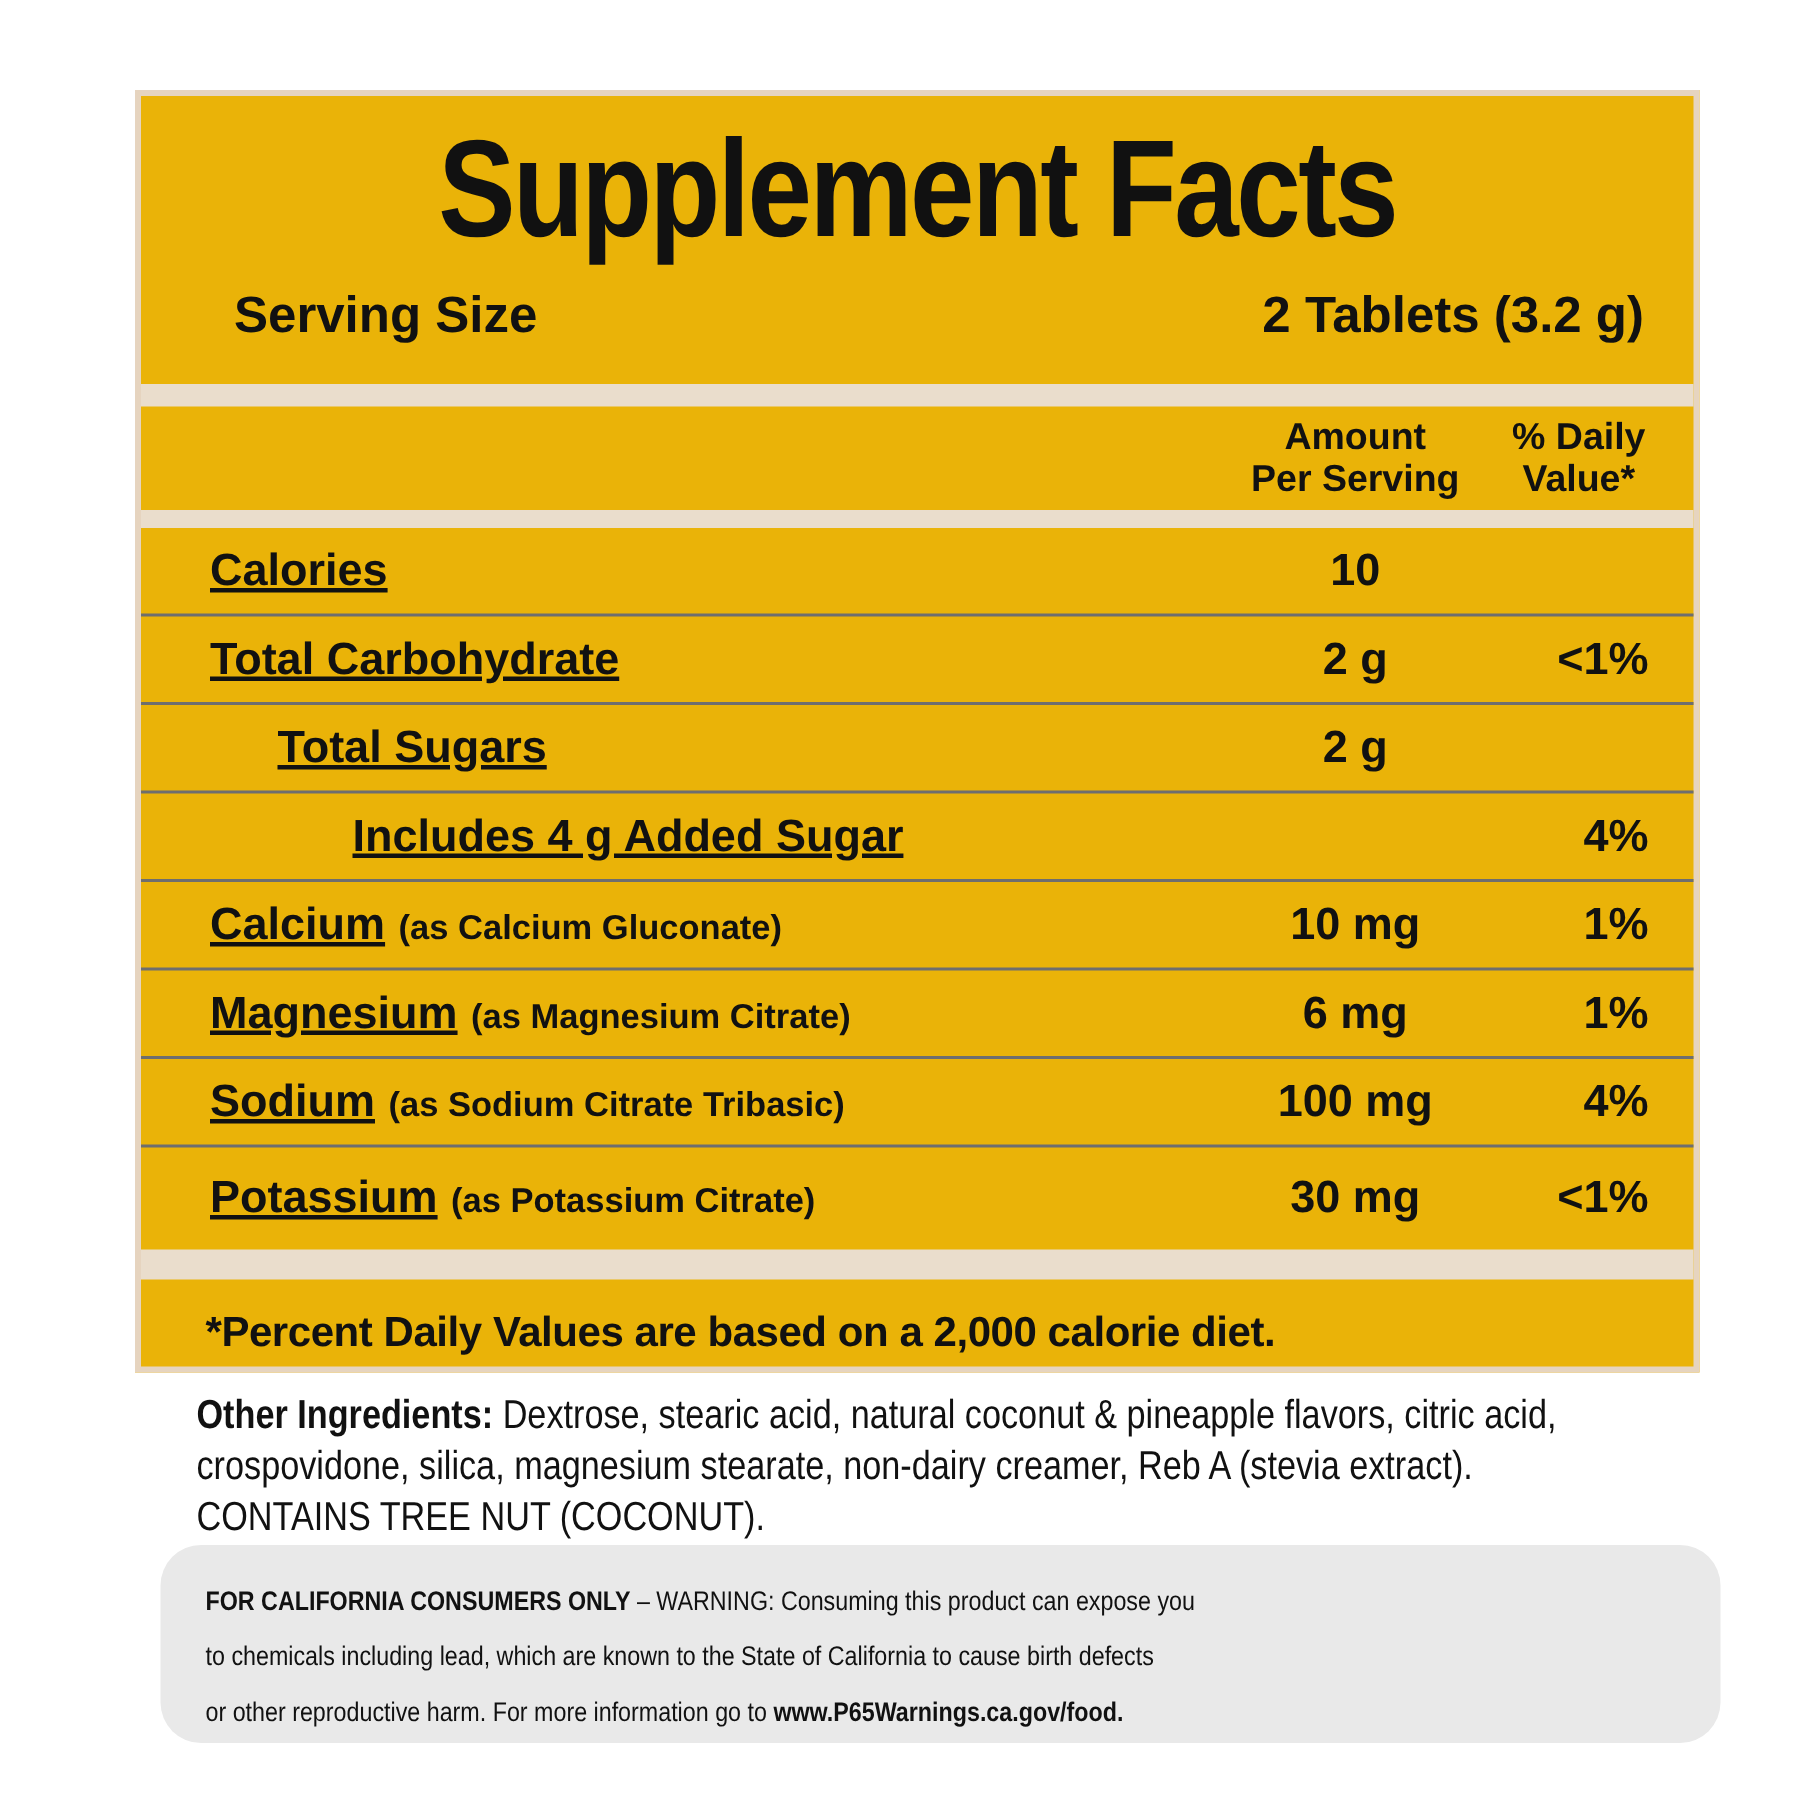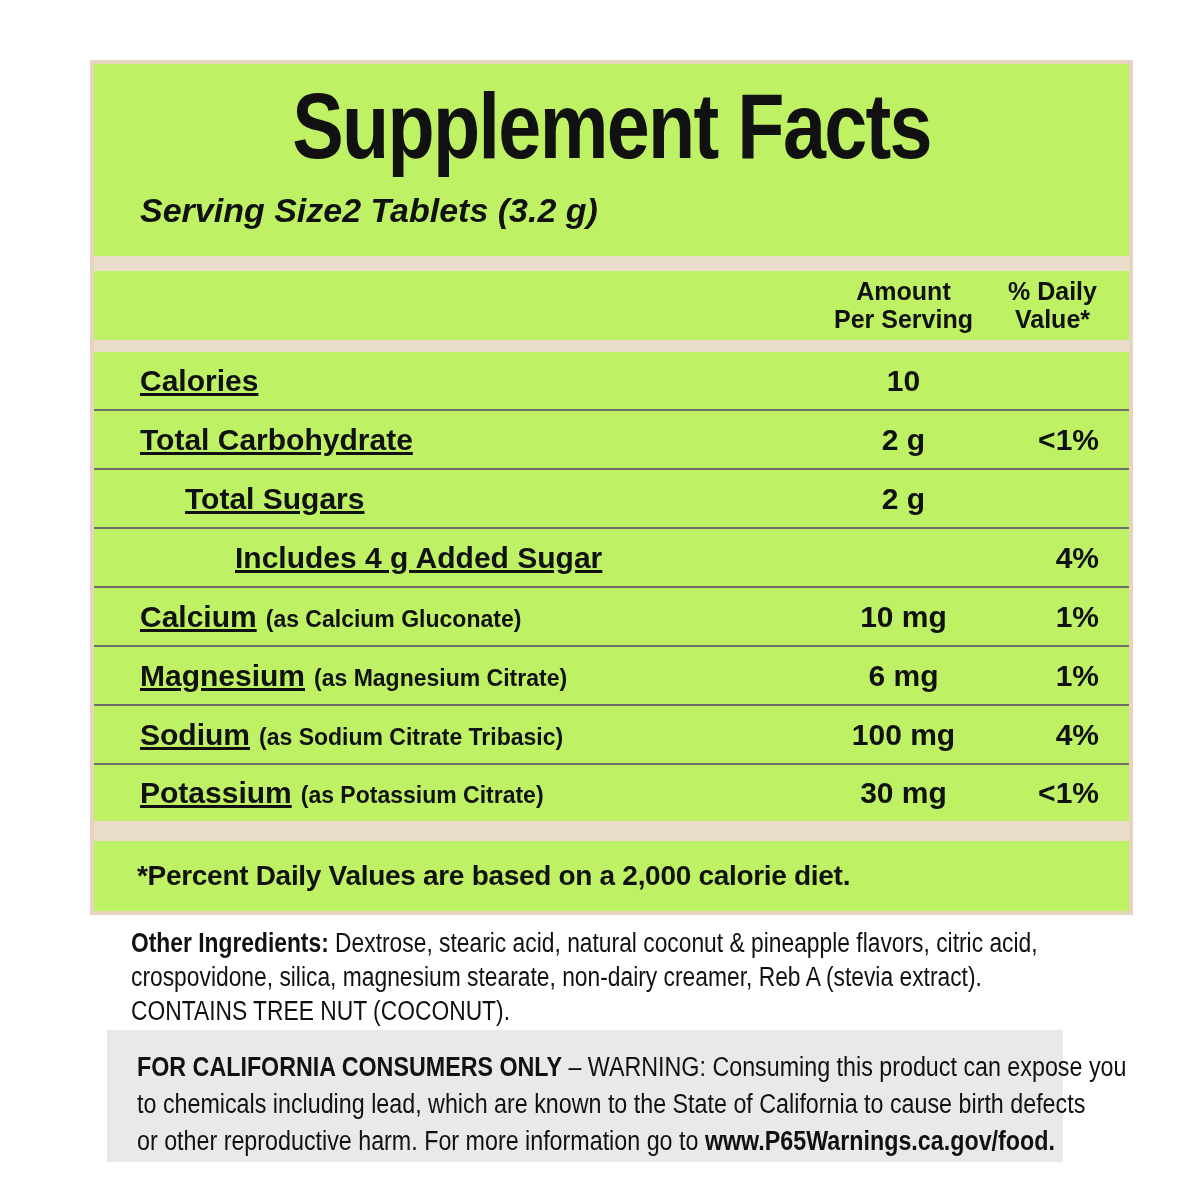--- a/index.html
+++ b/index.html
@@ -10,42 +10,42 @@
     color: #111111;
     overflow: hidden;
   }
 
   
   .facts-box {
     position: absolute;
     left: 90px; top: 60px;
     width: 1043px; height: 855px;
     border: 4px solid #e6d4bf;
-    background: #bef264;
+    background: #eab308;
   }
   .title {
     margin-top: 10px;
     height: 104px;
     line-height: 104px;
     text-align: center;
     font-size: 92px;
     font-weight: 700;
     letter-spacing: -2px;
     transform: scaleX(0.84);
     white-space: nowrap;
   }
   .serving-row {
     margin-top: 6px;
     height: 52px;
     display: flex;
     align-items: center;
-    padding: 0 33px 0 46px;
+    justify-content: space-between;
+    padding: 0 33px 0 62px;
     font-size: 34px;
     font-weight: 700;
-    font-style: italic;
   }
   .band { height: 15px; background: #eaddcc; margin-top: 20px; }
   .band2 { height: 12px; background: #eaddcc; margin-top: 0; }
   .band3 { height: 20px; background: #eaddcc; margin-top: 0; }
 
   .colhead-row {
     height: 69px;
     display: flex;
     align-items: flex-end;
     padding-bottom: 7px;
@@ -60,21 +60,21 @@
   }
   .colhead.amt-h { width: 185px; }
   .colhead.dv-h  { width: 133px; padding-right: 20px; }
 
   .nrow {
     height: 59px;
     display: flex;
     align-items: center;
     border-bottom: 2px solid #6e6e6e;
   }
-  .nrow.last { border-bottom: none; height: 56px; border-radius: 24px; }
+  .nrow.last { border-bottom: none; height: 68px; border-radius: 24px; }
   .nrow .name-cell {
     flex: 1;
     padding-left: 46px;
     display: flex;
     align-items: baseline;
     white-space: nowrap;
   }
   .nrow.ind1 .name-cell { padding-left: 91px; }
   .nrow.ind2 .name-cell { padding-left: 141px; }
   .nname { font-size: 30px; font-weight: 700; text-decoration: underline; }
@@ -114,25 +114,26 @@
     transform: scaleX(0.845);
     transform-origin: left top;
     white-space: nowrap;
   }
   .ingredients b { font-weight: 700; }
 
   
   .warning-box {
     position: absolute;
     left: 107px; top: 1030px;
-    width: 956px; height: 132px;
+    width: 1040px; height: 132px;
     background: #e9e9e9;
     padding: 19px 0 0 30px;
-    font-size: 27px;
+    font-size: 18px;
     line-height: 37px;
+    border-radius: 27px;
   }
   .warning-inner {
     transform: scaleX(0.862);
     transform-origin: left top;
     white-space: nowrap;
   }
   .warning-inner b { font-weight: 700; }
 </style>
 </head>
 <body>

